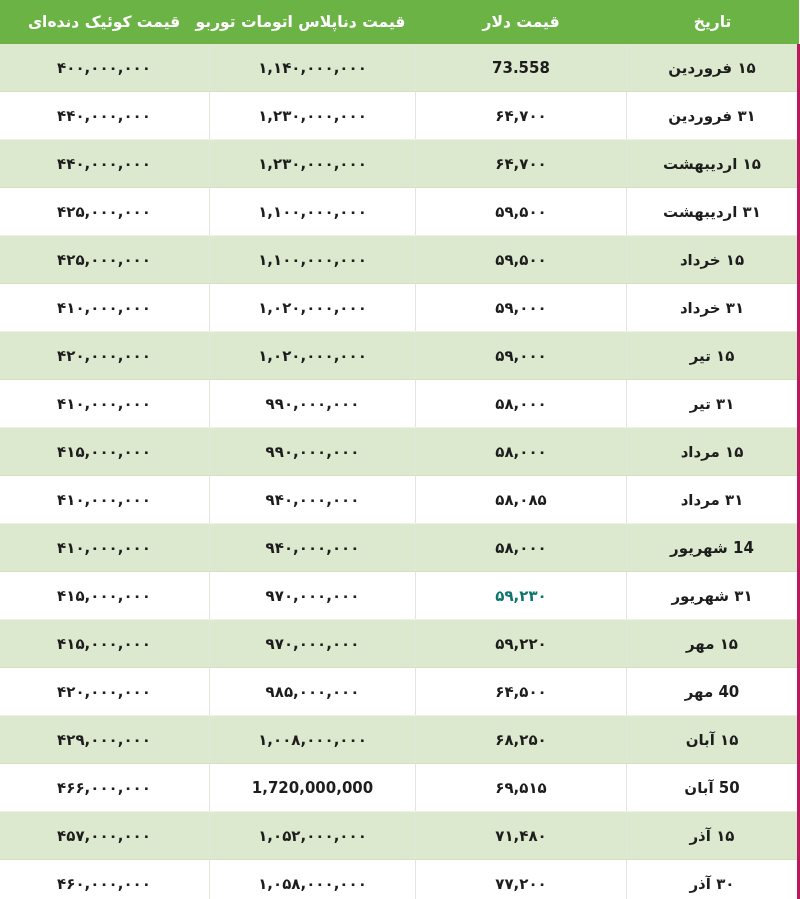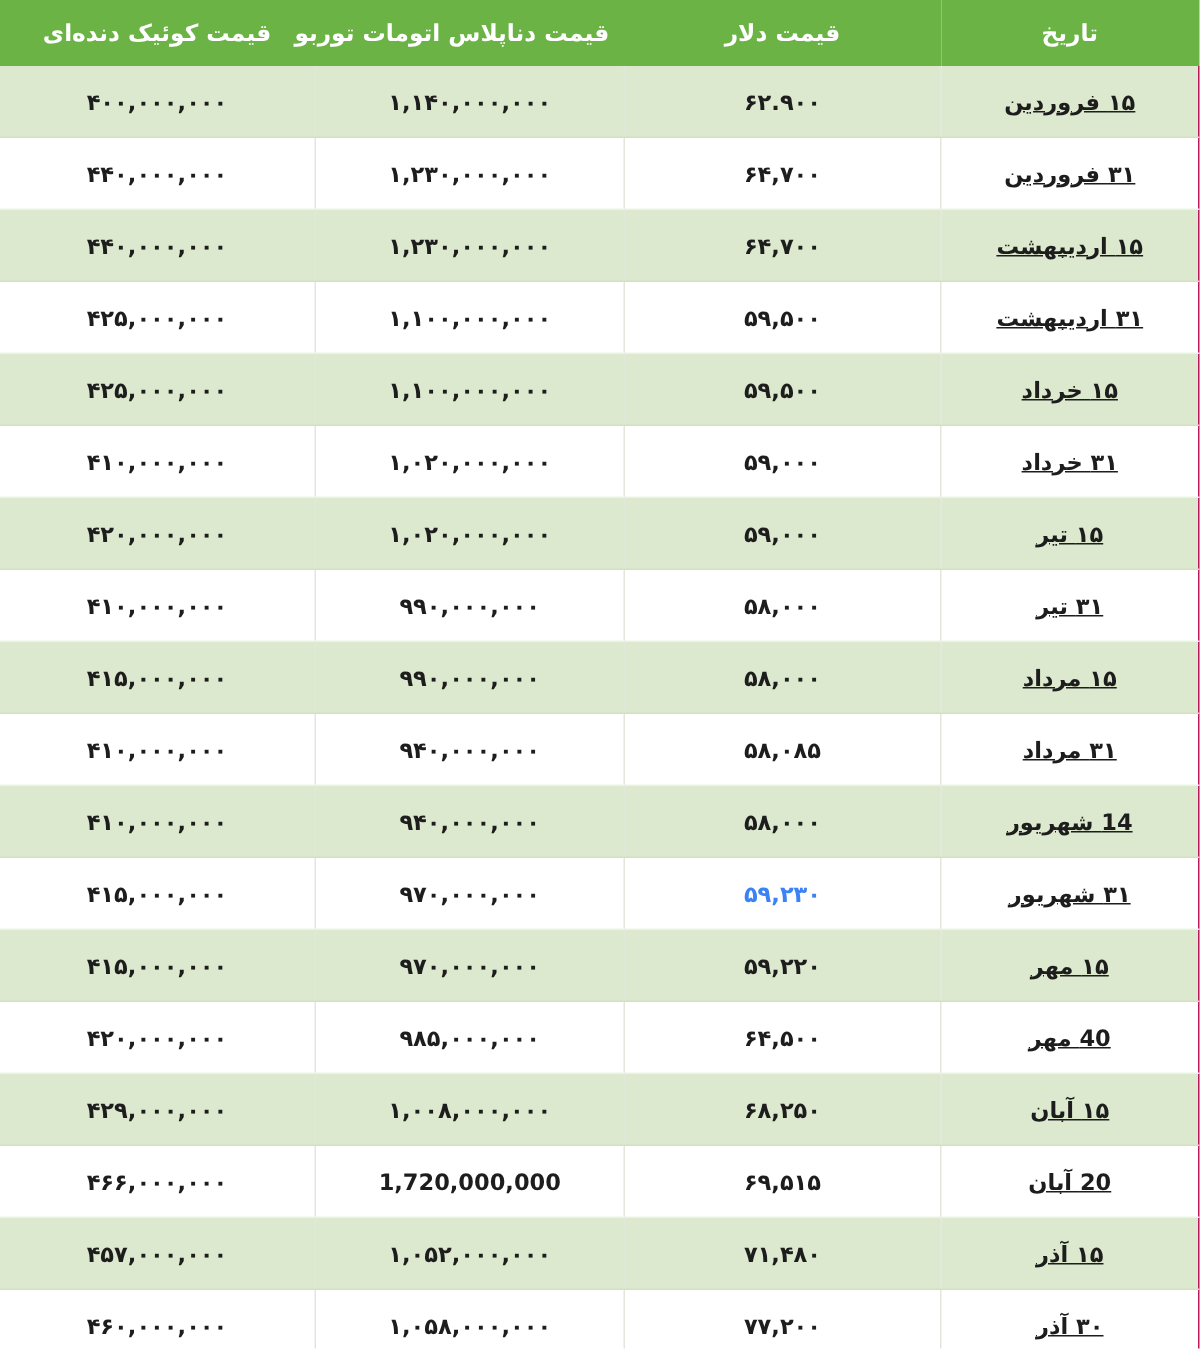--- a/index.html
+++ b/index.html
@@ -73,22 +73,21 @@
     font-weight: bold;
     color: #1d1d1d;
     border-right: 1px solid #e2e7dc;
     border-left: 1px solid #e2e7dc;
     border-bottom: 1px solid #eef1ea;
     white-space: nowrap;
     direction: rtl;
   }
 
   tbody td.cell-date {
-    border-right: 1px solid #be185d;
-    text-decoration: underline;
+    border-right: 3px solid #be185d;
   }
 
   tbody td.cell-quick {
     border-left: 1px solid #dfe5d9;
   }
 
   tbody tr.row-alt td {
     border-bottom: 1px solid #d4e0c4;
   }
 
@@ -111,21 +110,21 @@
       <tr class="header-row" style="background: rgb(108, 179, 69);">
         <th style="color: rgb(255, 255, 255);">تاریخ</th>
         <th style="color: rgb(255, 255, 255);">قیمت دلار</th>
         <th style="color: rgb(255, 255, 255);">قیمت دناپلاس اتومات توربو</th>
         <th style="color: rgb(255, 255, 255);">قیمت کوئیک دنده‌ای</th>
       </tr>
     </thead>
     <tbody id="table-body">
         <tr class="data-row row-alt" style="background: rgb(221, 233, 206);">
           <td class="cell-date" style="color: rgb(29, 29, 29);">۱۵ فروردین</td>
-          <td class="cell-dollar" style="color: rgb(29, 29, 29);">۶۲.۹۰۰</td>
+          <td class="cell-dollar" style="color: rgb(29, 29, 29);">73.558</td>
           <td class="cell-dena" style="color: rgb(29, 29, 29);">۱,۱۴۰,۰۰۰,۰۰۰</td>
           <td class="cell-quick" style="color: rgb(29, 29, 29);">۴۰۰,۰۰۰,۰۰۰</td>
         </tr>
         <tr class="data-row row-plain" style="background: rgb(255, 255, 255);">
           <td class="cell-date" style="color: rgb(29, 29, 29);">۳۱ فروردین</td>
           <td class="cell-dollar" style="color: rgb(29, 29, 29);">۶۴,۷۰۰</td>
           <td class="cell-dena" style="color: rgb(29, 29, 29);">۱,۲۳۰,۰۰۰,۰۰۰</td>
           <td class="cell-quick" style="color: rgb(29, 29, 29);">۴۴۰,۰۰۰,۰۰۰</td>
         </tr>
         <tr class="data-row row-alt" style="background: rgb(221, 233, 206);">
@@ -177,21 +176,21 @@
           <td class="cell-quick" style="color: rgb(29, 29, 29);">۴۱۰,۰۰۰,۰۰۰</td>
         </tr>
         <tr class="data-row row-alt" style="background: rgb(221, 233, 206);">
           <td class="cell-date" style="color: rgb(29, 29, 29);">14 شهریور</td>
           <td class="cell-dollar" style="color: rgb(29, 29, 29);">۵۸,۰۰۰</td>
           <td class="cell-dena" style="color: rgb(29, 29, 29);">۹۴۰,۰۰۰,۰۰۰</td>
           <td class="cell-quick" style="color: rgb(29, 29, 29);">۴۱۰,۰۰۰,۰۰۰</td>
         </tr>
         <tr class="data-row row-plain" style="background: rgb(255, 255, 255);">
           <td class="cell-date" style="color: rgb(29, 29, 29);">۳۱ شهریور</td>
-          <td class="cell-dollar" style="color: #3b82f6;">۵۹,۲۳۰</td>
+          <td class="cell-dollar" style="color: #0f766e;">۵۹,۲۳۰</td>
           <td class="cell-dena" style="color: rgb(29, 29, 29);">۹۷۰,۰۰۰,۰۰۰</td>
           <td class="cell-quick" style="color: rgb(29, 29, 29);">۴۱۵,۰۰۰,۰۰۰</td>
         </tr>
         <tr class="data-row row-alt" style="background: rgb(221, 233, 206);">
           <td class="cell-date" style="color: rgb(29, 29, 29);">۱۵ مهر</td>
           <td class="cell-dollar" style="color: rgb(29, 29, 29);">۵۹,۲۲۰</td>
           <td class="cell-dena" style="color: rgb(29, 29, 29);">۹۷۰,۰۰۰,۰۰۰</td>
           <td class="cell-quick" style="color: rgb(29, 29, 29);">۴۱۵,۰۰۰,۰۰۰</td>
         </tr>
         <tr class="data-row row-plain" style="background: rgb(255, 255, 255);">
@@ -200,21 +199,21 @@
           <td class="cell-dena" style="color: rgb(29, 29, 29);">۹۸۵,۰۰۰,۰۰۰</td>
           <td class="cell-quick" style="color: rgb(29, 29, 29);">۴۲۰,۰۰۰,۰۰۰</td>
         </tr>
         <tr class="data-row row-alt" style="background: rgb(221, 233, 206);">
           <td class="cell-date" style="color: rgb(29, 29, 29);">۱۵ آبان</td>
           <td class="cell-dollar" style="color: rgb(29, 29, 29);">۶۸,۲۵۰</td>
           <td class="cell-dena" style="color: rgb(29, 29, 29);">۱,۰۰۸,۰۰۰,۰۰۰</td>
           <td class="cell-quick" style="color: rgb(29, 29, 29);">۴۲۹,۰۰۰,۰۰۰</td>
         </tr>
         <tr class="data-row row-plain" style="background: rgb(255, 255, 255);">
-          <td class="cell-date" style="color: rgb(29, 29, 29);">20 آبان</td>
+          <td class="cell-date" style="color: rgb(29, 29, 29);">50 آبان</td>
           <td class="cell-dollar" style="color: rgb(29, 29, 29);">۶۹,۵۱۵</td>
           <td class="cell-dena" style="color: rgb(29, 29, 29);">1,720,000,000</td>
           <td class="cell-quick" style="color: rgb(29, 29, 29);">۴۶۶,۰۰۰,۰۰۰</td>
         </tr>
         <tr class="data-row row-alt" style="background: rgb(221, 233, 206);">
           <td class="cell-date" style="color: rgb(29, 29, 29);">۱۵ آذر</td>
           <td class="cell-dollar" style="color: rgb(29, 29, 29);">۷۱,۴۸۰</td>
           <td class="cell-dena" style="color: rgb(29, 29, 29);">۱,۰۵۲,۰۰۰,۰۰۰</td>
           <td class="cell-quick" style="color: rgb(29, 29, 29);">۴۵۷,۰۰۰,۰۰۰</td>
         </tr>

